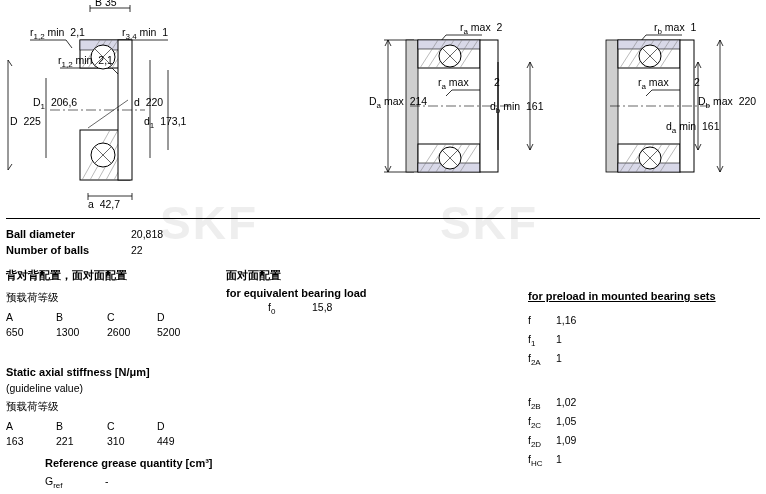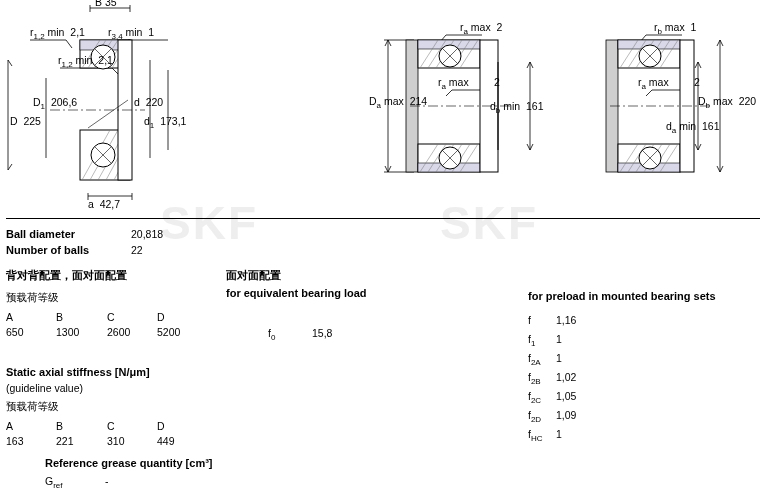--- a/index.html
+++ b/index.html
@@ -103,21 +103,21 @@
       <line x1="88" y1="128" x2="128" y2="100" stroke="#000" stroke-width="0.6"></line>
     </g>
   </svg>
 
   <div class="lbl abs" style="left:95px;top:-4px;">
     <span>B</span>&nbsp;<span>35</span>
   </div>
   <div class="lbl abs" style="left:30px;top:26px;">
     r<span class="sub">1,2</span> min&nbsp;&nbsp;<span>2,1</span>
   </div>
-  <div class="lbl abs" style="left:108px;top:26px;text-align:right;">
+  <div class="lbl abs" style="left:122px;top:26px;text-align:right;">
     r<span class="sub">3,4</span> min&nbsp;&nbsp;<span>1</span>
   </div>
   <div class="lbl abs" style="left:58px;top:54px;">
     r<span class="sub">1,2</span> min&nbsp;&nbsp;<span>2,1</span>
   </div>
   <div class="lbl abs" style="left:33px;top:96px;">
     D<span class="sub">1</span>&nbsp;&nbsp;<span>206,6</span>
   </div>
   <div class="lbl abs" style="left:134px;top:96px;">
     d&nbsp;&nbsp;<span>220</span>
@@ -336,43 +336,43 @@
 <div class="abs" style="left:6px;top:457px;width:220px;margin-left:39px;">
   <div class="lbl-b" style="margin-bottom:6px;">Reference grease quantity [cm³]</div>
   <div style="position:relative;height:16px;">
     <span class="lbl abs" style="left:0;">G<span class="sub">ref</span></span>
     <span class="lbl abs" style="left:60px;">-</span>
   </div>
 </div>
 
 <div class="abs" style="left:226px;top:268px;width:280px;">
   <div class="lbl-b" style="margin-bottom:4px;">面对面配置</div>
-  <div class="lbl-b" style="margin-bottom:28px;">for equivalent bearing load</div>
+  <div class="lbl-b" style="margin-bottom:2px;">for equivalent bearing load</div>
   <div style="position:relative;height:16px;margin-left:42px;">
     <span class="lbl abs" style="left:0;">f<span class="sub">0</span></span>
     <span class="lbl abs" style="left:44px;">15,8</span>
   </div>
 </div>
 
 <div class="abs" style="left:528px;top:290px;width:230px;">
-  <div class="lbl-b" style="margin-bottom:12px;">for preload in mounted bearing sets</div>
+  <div class="lbl-b" style="margin-bottom:12px;text-decoration:underline;">for preload in mounted bearing sets</div>
 
   <div style="position:relative;height:19px;">
     <span class="lbl abs" style="left:0;">f</span>
     <span class="lbl abs" style="left:28px;">1,16</span>
   </div>
   <div style="position:relative;height:19px;">
     <span class="lbl abs" style="left:0;">f<span class="sub">1</span></span>
     <span class="lbl abs" style="left:28px;">1</span>
   </div>
   <div style="position:relative;height:19px;">
     <span class="lbl abs" style="left:0;">f<span class="sub">2A</span></span>
     <span class="lbl abs" style="left:28px;">1</span>
   </div>
-  <div style="position:relative;height:19px;">
+  <div style="position:relative;height:19px;margin-top:25px;">
     <span class="lbl abs" style="left:0;">f<span class="sub">2B</span></span>
     <span class="lbl abs" style="left:28px;">1,02</span>
   </div>
   <div style="position:relative;height:19px;">
     <span class="lbl abs" style="left:0;">f<span class="sub">2C</span></span>
     <span class="lbl abs" style="left:28px;">1,05</span>
   </div>
   <div style="position:relative;height:19px;">
     <span class="lbl abs" style="left:0;text-align:right;">f<span class="sub">2D</span></span>
     <span class="lbl abs" style="left:28px;">1,09</span>

